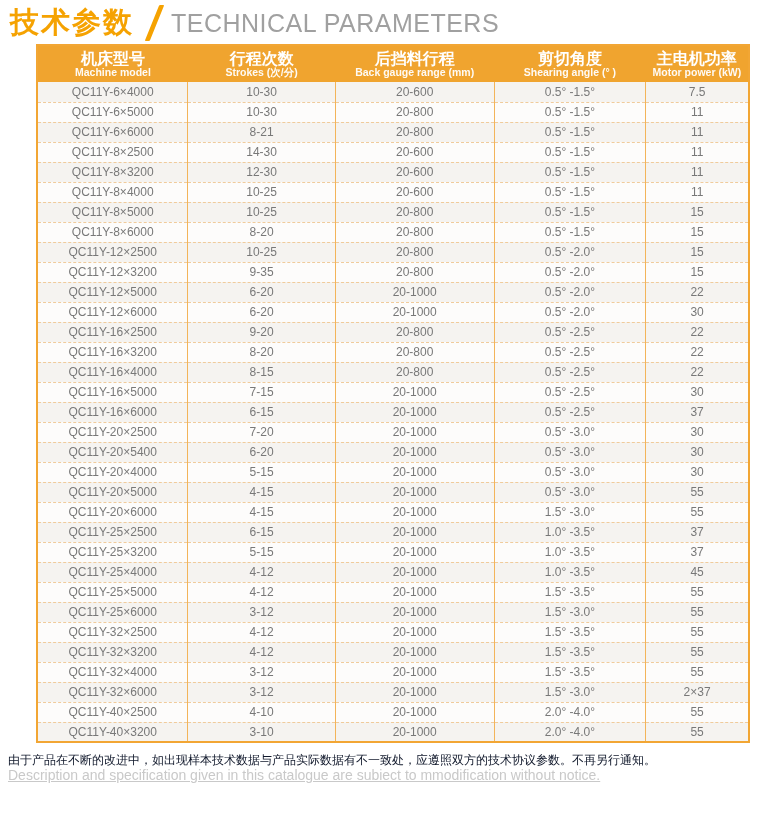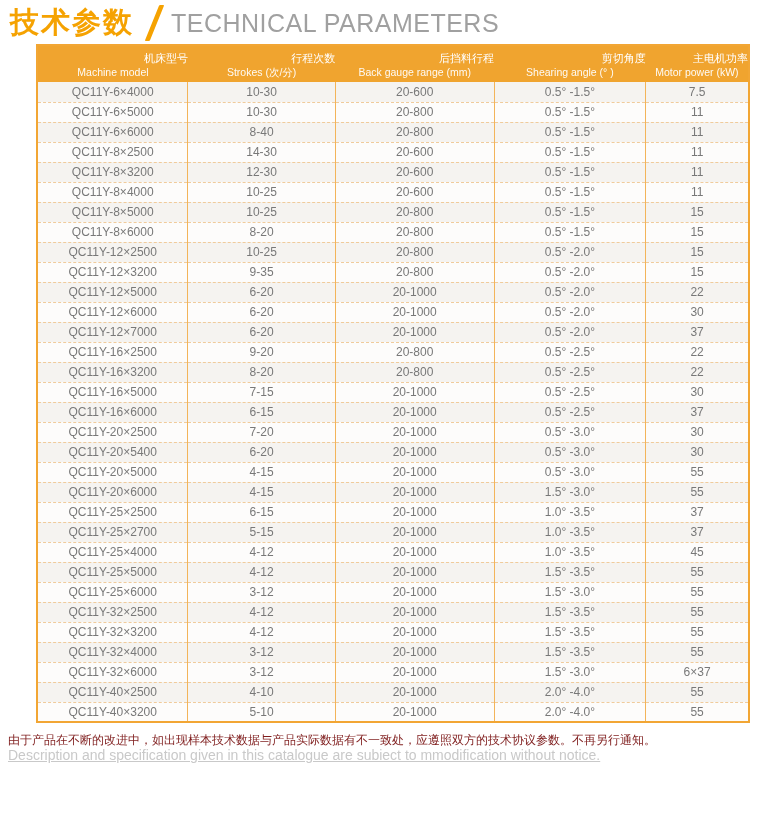--- a/index.html
+++ b/index.html
@@ -49,42 +49,42 @@
   }
   .tech-table thead th {
     background: #f0a42f;
     color: #ffffff;
     text-align: center;
     vertical-align: middle;
     height: 37px;
     padding: 2px 0;
     border: none;
   }
-  .th-zh { display: block; font-size: 11px; font-weight: normal; line-height: 15px; text-align: right; }
-  .th-en { display: block; font-size: 10.5px; font-weight: normal; line-height: 12px; opacity: .95; }
+  .th-zh { display: block; font-size: 16px; font-weight: bold; line-height: 15px; }
+  .th-en { display: block; font-size: 10.5px; font-weight: bold; line-height: 12px; opacity: .95; }
 
   .tech-table tbody td {
     height: 20px;
     text-align: center;
     vertical-align: middle;
     font-size: 12px;
     color: #787878;
     border-right: 1px solid #f3b45a;
     border-bottom: 1px dashed #f0cb9b;
     padding: 0;
     white-space: nowrap;
   }
   .tech-table tbody td:last-child { border-right: none; }
   .tech-table tbody tr:last-child td { border-bottom: none; }
   .tech-table tbody tr:nth-child(odd)  { background: #f5f3f0; }
   .tech-table tbody tr:nth-child(even) { background: #fdfcfb; }
 
   
   .footer { margin: 9px 10px 0 8px; }
-  .footer-zh { font-size: 12px; color: #7f1d1d; line-height: 16px; }
+  .footer-zh { font-size: 12px; color: #0f172a; line-height: 16px; }
   .footer-en { font-size: 14px; color: #c9c9c9; line-height: 15px; text-decoration: underline; }
 </style>
 </head>
 <body>
 
 <div class="page">
 
   <div class="title-row">
     <span class="title-zh">技术参数</span>
     <span class="slash-icon"></span>
@@ -133,21 +133,21 @@
         </tr>
         <tr>
           <td>QC11Y-6×5000</td>
           <td>10-30</td>
           <td>20-800</td>
           <td>0.5° -1.5°</td>
           <td>11</td>
         </tr>
         <tr>
           <td>QC11Y-6×6000</td>
-          <td>8-40</td>
+          <td>8-21</td>
           <td>20-800</td>
           <td>0.5° -1.5°</td>
           <td>11</td>
         </tr>
         <tr>
           <td>QC11Y-8×2500</td>
           <td>14-30</td>
           <td>20-600</td>
           <td>0.5° -1.5°</td>
           <td>11</td>
@@ -202,41 +202,41 @@
           <td>22</td>
         </tr>
         <tr>
           <td>QC11Y-12×6000</td>
           <td>6-20</td>
           <td>20-1000</td>
           <td>0.5° -2.0°</td>
           <td>30</td>
         </tr>
         <tr>
-          <td>QC11Y-12×7000</td>
-          <td>6-20</td>
-          <td>20-1000</td>
-          <td>0.5° -2.0°</td>
-          <td>37</td>
-        </tr>
-        <tr>
           <td>QC11Y-16×2500</td>
           <td>9-20</td>
           <td>20-800</td>
           <td>0.5° -2.5°</td>
           <td>22</td>
         </tr>
         <tr>
           <td>QC11Y-16×3200</td>
           <td>8-20</td>
           <td>20-800</td>
           <td>0.5° -2.5°</td>
           <td>22</td>
         </tr>
         <tr>
+          <td>QC11Y-16×4000</td>
+          <td>8-15</td>
+          <td>20-800</td>
+          <td>0.5° -2.5°</td>
+          <td>22</td>
+        </tr>
+        <tr>
           <td>QC11Y-16×5000</td>
           <td>7-15</td>
           <td>20-1000</td>
           <td>0.5° -2.5°</td>
           <td>30</td>
         </tr>
         <tr>
           <td>QC11Y-16×6000</td>
           <td>6-15</td>
           <td>20-1000</td>
@@ -251,20 +251,27 @@
           <td>30</td>
         </tr>
         <tr>
           <td>QC11Y-20×5400</td>
           <td>6-20</td>
           <td>20-1000</td>
           <td>0.5° -3.0°</td>
           <td>30</td>
         </tr>
         <tr>
+          <td>QC11Y-20×4000</td>
+          <td>5-15</td>
+          <td>20-1000</td>
+          <td>0.5° -3.0°</td>
+          <td>30</td>
+        </tr>
+        <tr>
           <td>QC11Y-20×5000</td>
           <td>4-15</td>
           <td>20-1000</td>
           <td>0.5° -3.0°</td>
           <td>55</td>
         </tr>
         <tr>
           <td>QC11Y-20×6000</td>
           <td>4-15</td>
           <td>20-1000</td>
@@ -272,21 +279,21 @@
           <td>55</td>
         </tr>
         <tr>
           <td>QC11Y-25×2500</td>
           <td>6-15</td>
           <td>20-1000</td>
           <td>1.0° -3.5°</td>
           <td>37</td>
         </tr>
         <tr>
-          <td>QC11Y-25×2700</td>
+          <td>QC11Y-25×3200</td>
           <td>5-15</td>
           <td>20-1000</td>
           <td>1.0° -3.5°</td>
           <td>37</td>
         </tr>
         <tr>
           <td>QC11Y-25×4000</td>
           <td>4-12</td>
           <td>20-1000</td>
           <td>1.0° -3.5°</td>
@@ -325,32 +332,32 @@
           <td>3-12</td>
           <td>20-1000</td>
           <td>1.5° -3.5°</td>
           <td>55</td>
         </tr>
         <tr>
           <td>QC11Y-32×6000</td>
           <td>3-12</td>
           <td>20-1000</td>
           <td>1.5° -3.0°</td>
-          <td>6×37</td>
+          <td>2×37</td>
         </tr>
         <tr>
           <td>QC11Y-40×2500</td>
           <td>4-10</td>
           <td>20-1000</td>
           <td>2.0° -4.0°</td>
           <td>55</td>
         </tr>
         <tr>
           <td>QC11Y-40×3200</td>
-          <td>5-10</td>
+          <td>3-10</td>
           <td>20-1000</td>
           <td>2.0° -4.0°</td>
           <td>55</td>
         </tr>
       </tbody>
   </table>
 
   <div class="footer">
     <div class="footer-zh">由于产品在不断的改进中，如出现样本技术数据与产品实际数据有不一致处，应遵照双方的技术协议参数。不再另行通知。</div>
     <div class="footer-en">Description and specification given in this catalogue are subiect to mmodification without notice.</div>

